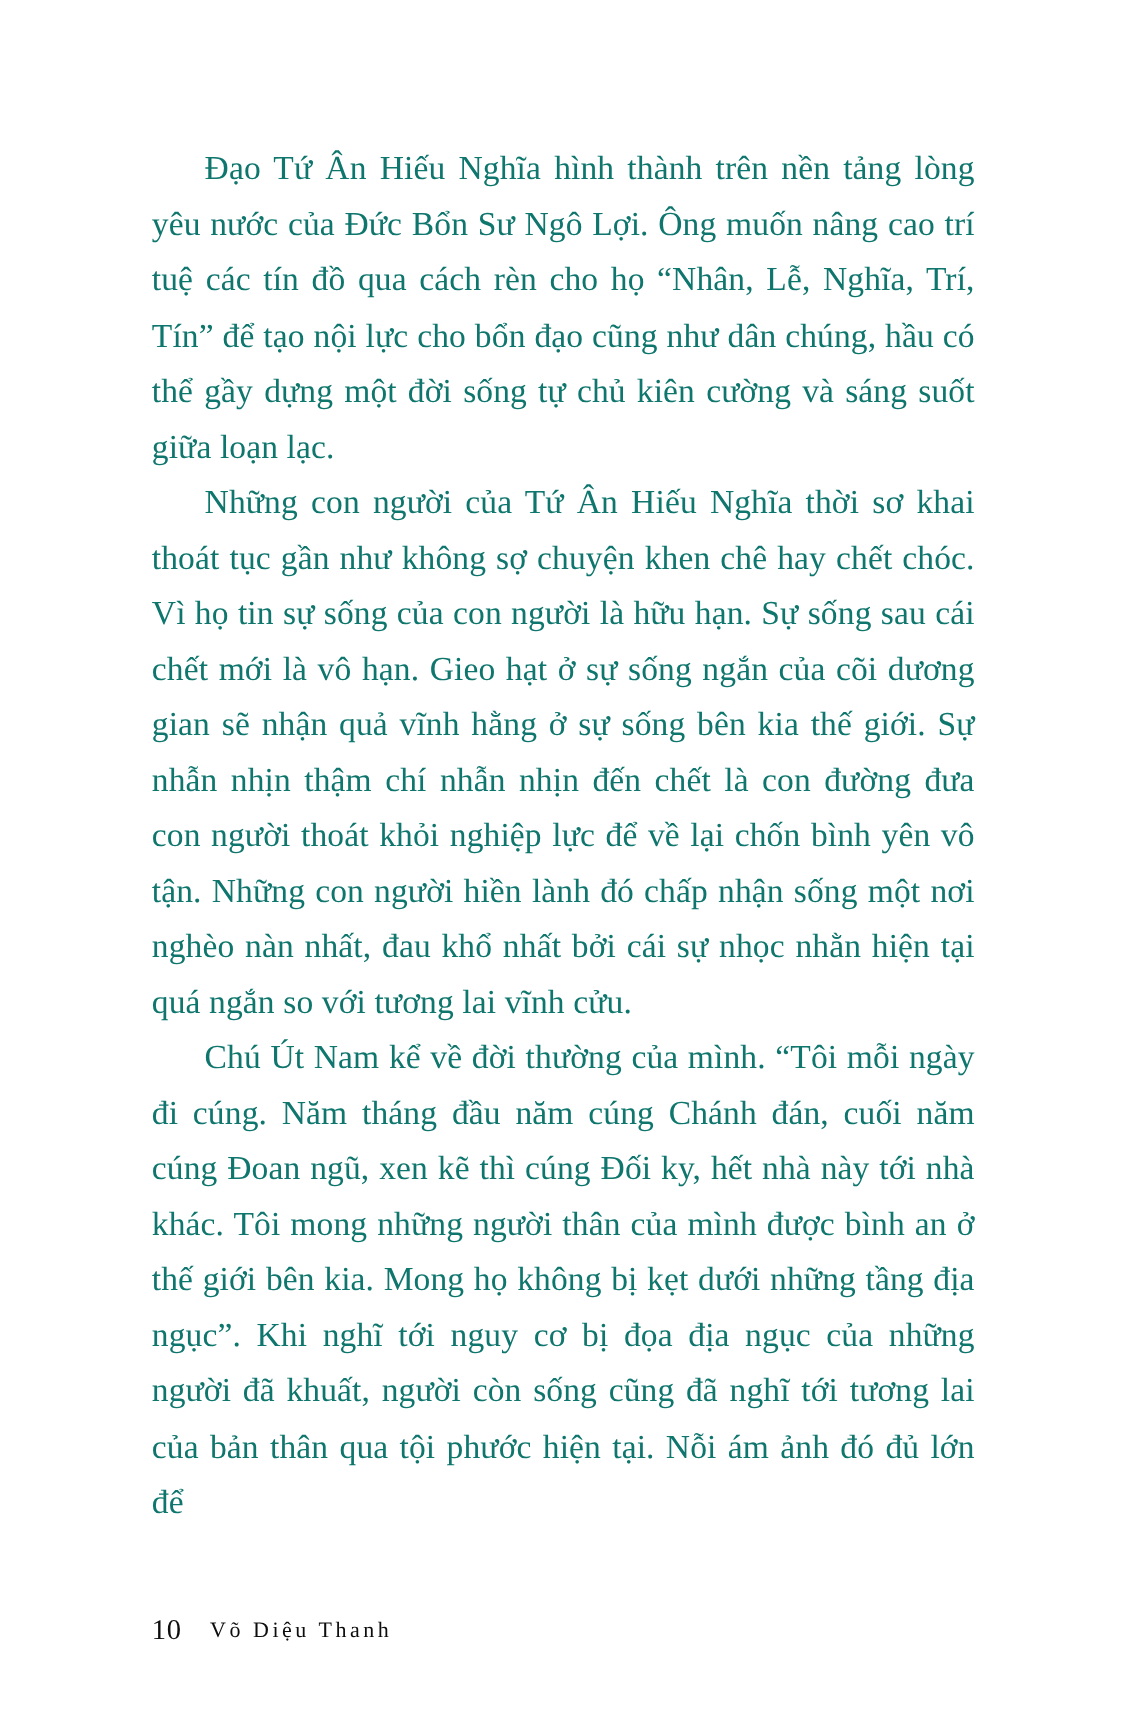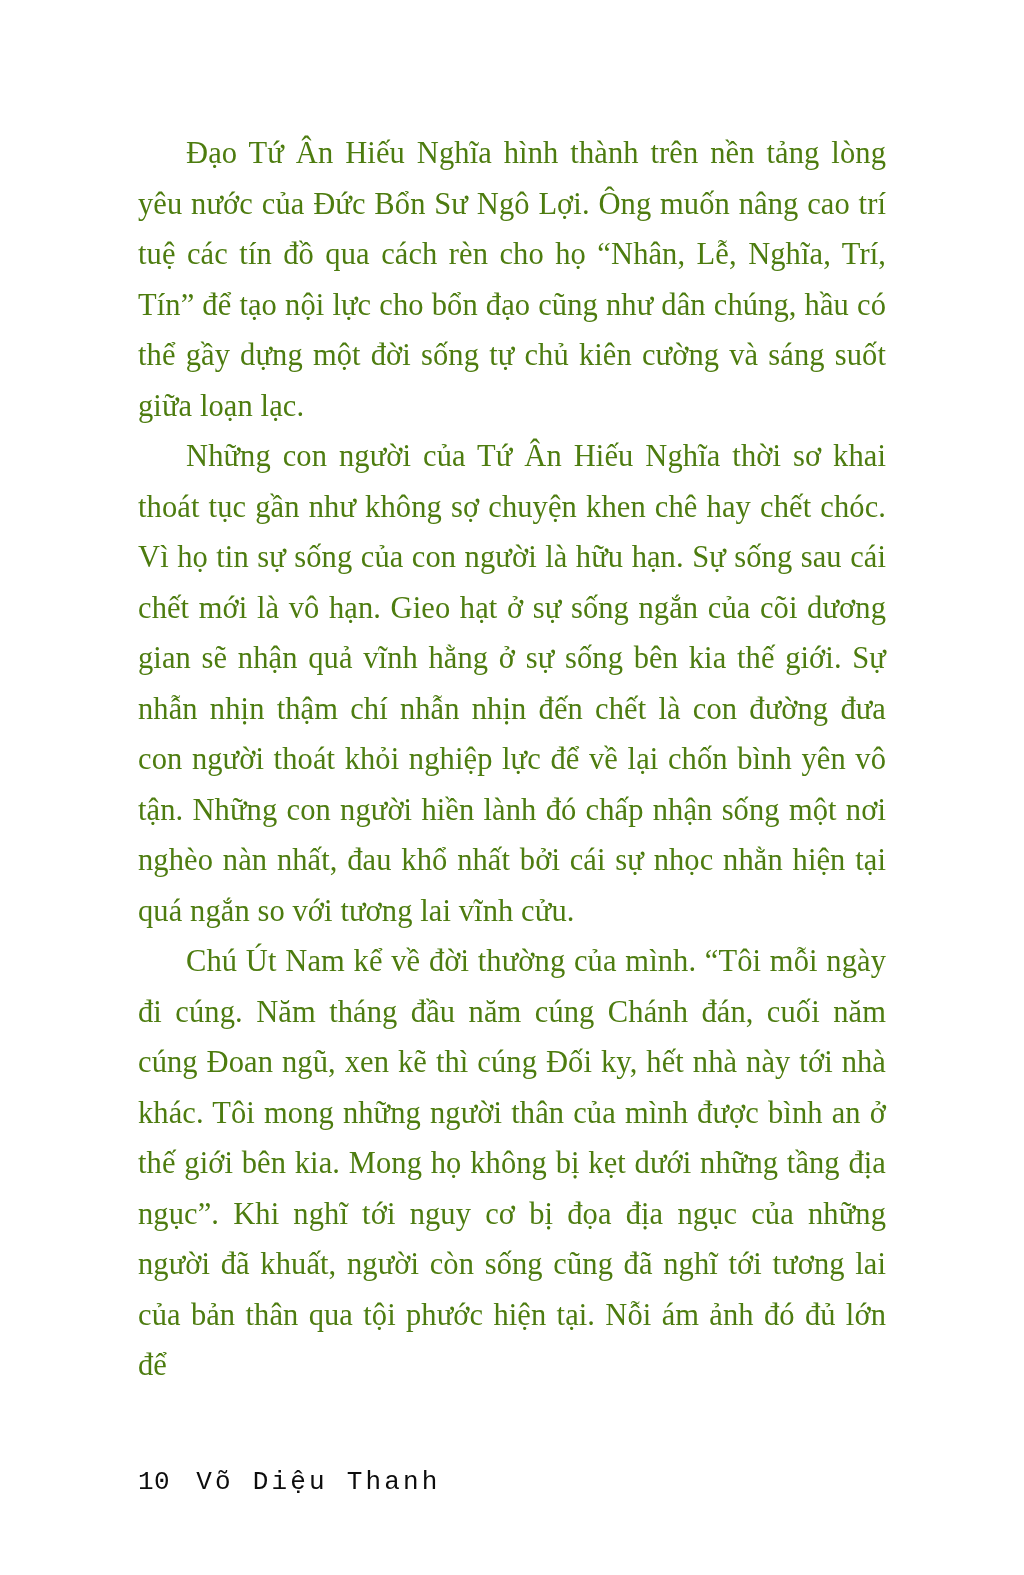--- a/index.html
+++ b/index.html
@@ -16,51 +16,51 @@
     overflow: hidden;
   }
   .text-block {
     position: absolute;
     left: 138px;
     top: 128px;
     width: 748px;
     font-family: "Liberation Serif", "DejaVu Serif", serif;
     font-size: 30.5px;
     line-height: 50.5px;
-    color: #4d7c0f;
+    color: #0f766e;
     text-align: justify;
     text-justify: inter-word;
     letter-spacing: 0.1px;
   }
   .text-block p {
     margin: 0 0 0 0;
     text-indent: 48px;
   }
   .text-block p + p {
     margin-top: 0;
     font-family: Liberation Serif, serif;
   }
   .footer {
     position: absolute;
     left: 138px;
     top: 1467px;
     width: 748px;
-    font-family: Liberation Mono, monospace;
+    font-family: Liberation Serif, serif;
     color: #0d0d0d;
     font-size: 25px;
     display: flex;
     align-items: center;
   }
   .footer .page-number {
     font-size: 26px;
     margin-right: 26px;
     letter-spacing: 0.5px;
   }
   .footer .author {
-    font-size: 26px;
+    font-size: 20px;
     letter-spacing: 3.2px;
   }
 </style>
 </head>
 <body>
 
 <div class="page">
 
   <div class="text-block">
     <p>Đạo Tứ Ân Hiếu Nghĩa hình thành trên nền tảng lòng yêu nước của Đức Bổn Sư Ngô Lợi. Ông muốn nâng cao trí tuệ các tín đồ qua cách rèn cho họ “Nhân, Lễ, Nghĩa, Trí, Tín” để tạo nội lực cho bổn đạo cũng như dân chúng, hầu có thể gầy dựng một đời sống tự chủ kiên cường và sáng suốt giữa loạn lạc.</p>

